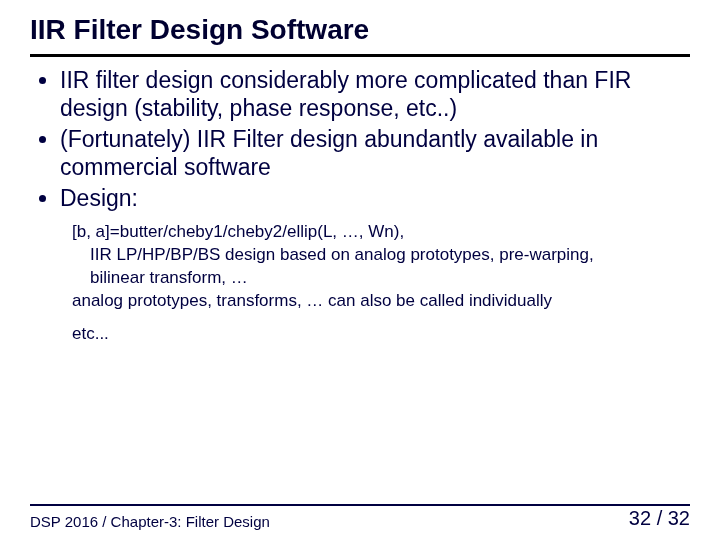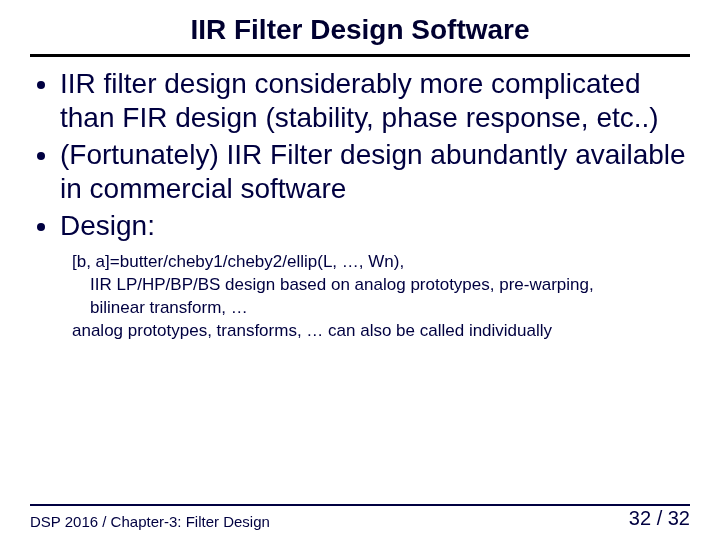--- a/index.html
+++ b/index.html
@@ -13,38 +13,38 @@
     overflow: hidden;
   }
   .slide {
     width: 720px;
     height: 540px;
     position: relative;
     box-sizing: border-box;
     padding: 8px 30px 0 30px;
   }
   .title {
-    text-align: center;
+    text-align: left;
     font-size: 28px;
     font-weight: bold;
     margin-top: 6px;
     margin-bottom: 8px;
     color: #000030;
   }
   .rule-top {
     border-top: 3px solid #000;
     margin: 0 0 10px 0;
   }
   ul.bullets {
     list-style-type: disc;
     padding-left: 30px;
     margin: 0 0 8px 0;
   }
   ul.bullets li {
-    font-size: 28px;
+    font-size: 23px;
     line-height: 1.2;
     margin-bottom: 4px;
     color: #000040;
   }
   .code-block {
     font-size: 17px;
     line-height: 1.35;
     color: #000040;
     margin-left: 14px;
     margin-top: 6px;
@@ -93,19 +93,20 @@
   </ul>
 
   <div class="code-block">
     <div class="indent1">[b, a]=butter/cheby1/cheby2/ellip(L, …, Wn),</div>
     <div class="indent2">
       <span>IIR  LP/HP/BP/BS design based on </span><span class="u">analog prototypes</span><span>, pre-warping,</span>
     </div>
     <div class="indent2">bilinear transform, …</div>
     <div class="indent1">analog prototypes, transforms, … can also be called individually</div>
     <div style="height:10px"></div>
+    <div class="indent1">etc...</div>
   </div>
 
   <div class="rule-bottom"></div>
   <div class="footer-left">DSP 2016  /  Chapter-3: Filter Design</div>
   <div class="footer-right">32 / 32</div>
 
 </div>
 
 </body></html>

